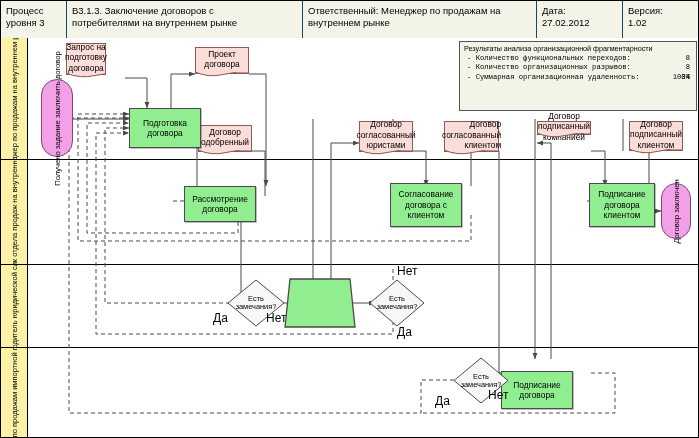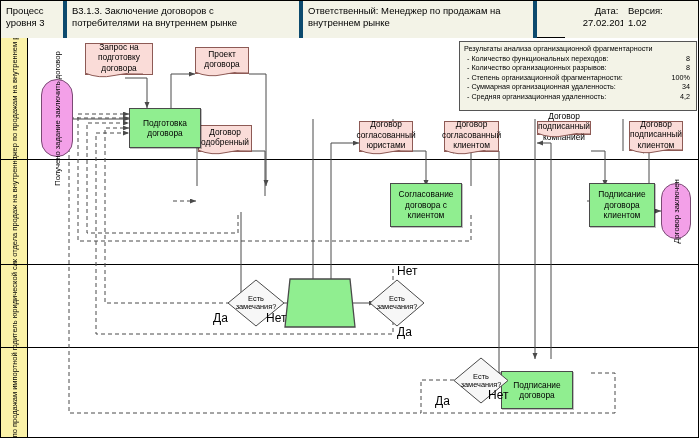--- a/index.html
+++ b/index.html
@@ -4,21 +4,21 @@
 <style>
   html,body{margin:0;padding:0;background:#ffffff;}
   body{font-family:"Liberation Sans","DejaVu Sans",sans-serif;}
   #page{position:relative;width:699px;height:438px;background:#ffffff;
         border:1px solid #000;box-sizing:border-box;overflow:hidden;}
 
   
   .hdr{position:absolute;left:0;top:0;height:37px;width:699px;
        background:#f3f3e7;box-sizing:border-box;border-bottom:1px solid #000;}
   .hdr-cell{position:absolute;top:0;height:37px;box-sizing:border-box;
-            border-right:4px solid #0c4a6e;padding:4px 4px 0 5px;
+            border-right:1px solid #0c4a6e;padding:4px 4px 0 5px;
             font-size:9.5px;line-height:12px;color:#000;background:#f3f3e7;}
   .hdr-cell.last{border-right:none;}
 
   
   .lane{position:absolute;left:0;width:699px;box-sizing:border-box;
         border-bottom:1px solid #000;}
   .lane.lastlane{border-bottom:none;}
   .lane-label{position:absolute;left:0;top:0;bottom:0;width:27px;
         background:#fbf2a8;border-right:1px solid #000;box-sizing:border-box;
         overflow:hidden;}
@@ -26,21 +26,21 @@
         transform:translate(-50%,-50%) rotate(-90deg);
         white-space:nowrap;font-size:7.5px;line-height:9px;text-align:center;
         color:#000;display:block;}
   .lane-body{position:absolute;left:27px;right:0;top:0;bottom:0;}
 
   
   .infobox{position:absolute;left:458px;top:40px;width:238px;height:70px;
         background:#f3f3e7;border:1px solid #555;box-sizing:border-box;
         padding:2px 4px;font-size:7.2px;line-height:9.6px;color:#000;}
   .infobox .ib-title{margin-bottom:0px;}
-  .ib-row{position:relative;padding-left:3px;}
+  .ib-row{position:relative;padding-left:3px;font-family:Liberation Mono, monospace;}
   .ib-val{position:absolute;right:2px;top:0;}
 
   
   .shape{position:absolute;box-sizing:border-box;display:flex;
          align-items:center;justify-content:center;text-align:center;
          font-size:8.4px;line-height:10.5px;color:#000;}
 
   .doc{background:#fadcd8;border:1px solid #8d5a55;}
   .doc .dwrap{padding:1px 2px 4px 2px;}
   .doc-tear{position:absolute;left:-1px;right:-1px;bottom:-5px;height:6px;
@@ -76,21 +76,21 @@
       <div>уровня 3</div>
     </div>
     <div class="hdr-cell" style="left:66px;width:236px;">
       <div>B3.1.3.  Заключение договоров с</div>
       <div>потребителями на внутреннем рынке</div>
     </div>
     <div class="hdr-cell" style="left:302px;width:234px;">
       <div>Ответственный: Менеджер по продажам на</div>
       <div>внутреннем рынке</div>
     </div>
-    <div class="hdr-cell" style="left:564px;width:86px;text-align:center;">
+    <div class="hdr-cell" style="left:536px;width:86px;">
       <div>Дата:</div>
       <div>27.02.2012</div>
     </div>
     <div class="hdr-cell last" style="left:622px;width:77px;">
       <div>Версия:</div>
       <div>1.02</div>
     </div>
   </div>
 
   <div class="lane" style="top:37px;height:122px;">
@@ -199,42 +199,37 @@
     <div class="ib-title">Результаты анализа организационной фрагментарности</div>
     <div class="ib-row">
       <span>- Количество функциональных переходов:</span>
       <span class="ib-val">8</span>
     </div>
     <div class="ib-row">
       <span>- Количество организационных разрывов:</span>
       <span class="ib-val">8</span>
     </div>
     <div class="ib-row">
-      <span>- Степень организационной фрагментарности:</span>
       <span class="ib-val">100%</span>
     </div>
     <div class="ib-row">
       <span>- Суммарная организационная удаленность:</span>
       <span class="ib-val">34</span>
     </div>
-    <div class="ib-row">
-      <span>- Средняя организационная удаленность:</span>
-      <span class="ib-val">4,2</span>
-    </div>
   </div>
 
   <div class="shape oval" style="left:40px;top:78px;width:32px;height:78px;">
     <span>Получено задание заключить договор</span>
   </div>
 
   <div class="shape oval" style="left:660px;top:182px;width:30px;height:56px;">
     <span>Договор заключен</span>
   </div>
 
-  <div class="shape doc" style="left:84px;top:42px;width:68px;height:32px;">
+  <div class="shape doc" style="left:65px;top:42px;width:40px;height:32px;">
     <div class="dwrap">Запрос на подготовку договора</div>
     <div class="doc-tear">
       <svg width="58" height="6" viewBox="0 0 58 6">
           <path d="M0,0 Q14,6 29,2.5 T58,0 L58,-1 L0,-1 z" fill="#fadcd8" stroke="#8d5a55" stroke-width="1"></path>
         </svg>
     </div>
   </div>
 
   <div class="shape doc" style="left:194px;top:46px;width:54px;height:27px;">
     <div class="dwrap">Проект договора</div>
@@ -256,21 +251,21 @@
 
   <div class="shape doc" style="left:358px;top:120px;width:54px;height:31px;">
     <div class="dwrap">Договор согласованный юристами</div>
     <div class="doc-tear">
       <svg width="56" height="6" viewBox="0 0 56 6">
           <path d="M0,0 Q14,6 28,2.5 T56,0 L56,-1 L0,-1 z" fill="#fadcd8" stroke="#8d5a55" stroke-width="1"></path>
         </svg>
     </div>
   </div>
 
-  <div class="shape doc" style="left:443px;top:120px;width:55px;height:31px;">
+  <div class="shape doc" style="left:443px;top:120px;width:55px;height:31px;text-align:right;">
     <div class="dwrap">Договор согласованный клиентом</div>
     <div class="doc-tear">
       <svg width="57" height="6" viewBox="0 0 57 6">
           <path d="M0,0 Q14,6 28,2.5 T57,0 L57,-1 L0,-1 z" fill="#fadcd8" stroke="#8d5a55" stroke-width="1"></path>
         </svg>
     </div>
   </div>
 
   <div class="shape doc" style="left:536px;top:120px;width:54px;height:14px;">
     <div class="dwrap">Договор подписанный компанией</div>
@@ -287,20 +282,23 @@
       <svg width="56" height="6" viewBox="0 0 56 6">
           <path d="M0,0 Q14,6 28,2.5 T56,0 L56,-1 L0,-1 z" fill="#fadcd8" stroke="#8d5a55" stroke-width="1"></path>
         </svg>
     </div>
   </div>
 
   <div class="shape proc" style="left:128px;top:107px;width:72px;height:40px;">
     <span>Подготовка договора</span>
   </div>
 
+  <div class="shape proc" style="left:183px;top:185px;width:72px;height:36px;">
+    <span>Рассмотрение договора</span>
+  </div>
 
   <div class="shape trap" style="left:283px;top:277px;width:72px;height:50px;">
     <svg style="position:absolute;left:0;top:0;" width="72" height="50" viewBox="0 0 72 50">
       <path d="M6,1 L66,1 L71,49 L1,49 z" fill="#90ee90" stroke="#4a4a4a" stroke-width="1.3"></path>
     </svg>
   </div>
 
   <div class="shape proc" style="left:389px;top:182px;width:72px;height:44px;">
     <span>Согласование договора с клиентом</span>
   </div>

